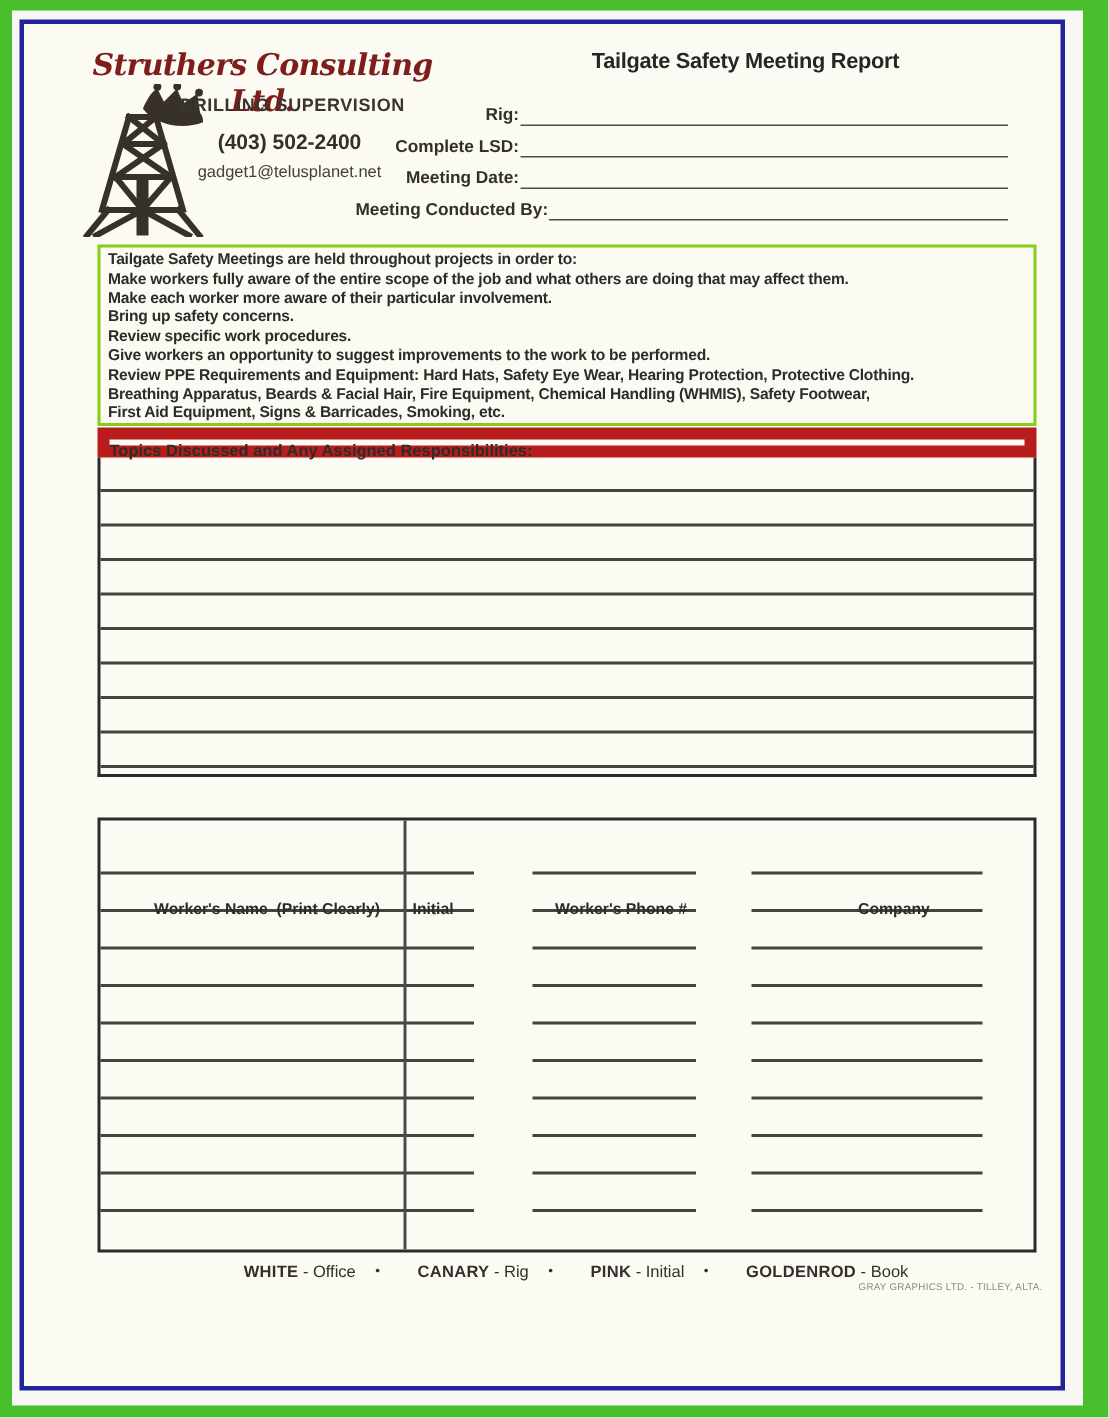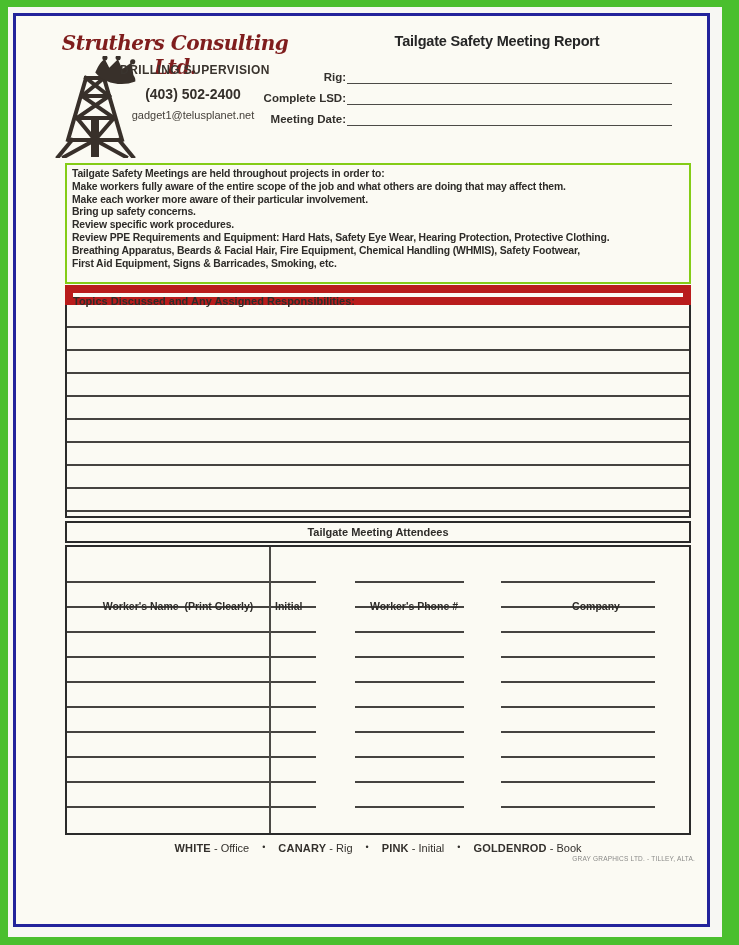--- a/index.html
+++ b/index.html
@@ -111,21 +111,21 @@
   .seg { position:absolute; bottom:0; border-bottom:2px solid #454340; }
   .seg-name    { left:0;     width:249px; }
   .seg-phone   { left:288px; width:109px; }
   .seg-company { left:434px; width:154px; }
   
   .footer {
     position:absolute; left:49px; top:826px; width:626px;
     display:flex; justify-content:center; align-items:center; gap:13px;
     font-size:11px; color:#33302c;
   }
-  .fitem { white-space:pre; }
+  .fitem { white-space:pre;margin-left:12px; }
   .fitem b { font-weight:bold; letter-spacing:0.2px; }
   .bullet { font-size:9px; position:relative; top:-1px; }
   .printer {
     position:absolute; right:12px; top:839px;
     font-size:6.5px; letter-spacing:0.2px; color:#8a8a88;
   }
 </style>
 </head>
 <body>
 
@@ -174,50 +174,52 @@
         <span class="wline"></span>
       </div>
       <div class="meta-row" style="top:73px">
         <span class="mlabel">Complete LSD:</span>
         <span class="wline"></span>
       </div>
       <div class="meta-row" style="top:94px">
         <span class="mlabel">Meeting Date:</span>
         <span class="wline"></span>
       </div>
+      <div class="meta-row" style="top:115px">
+        <span class="mlabel">Meeting Conducted By:</span>
+        <span class="wline"></span>
+      </div>
 
       <div class="purpose-box">
         <div>Tailgate Safety Meetings are held throughout projects in order to:</div>
         <div>Make workers fully aware of the entire scope of the job and what others are doing that may affect them.</div>
         <div>Make each worker more aware of their particular involvement.</div>
         <div>Bring up safety concerns.</div>
         <div>Review specific work procedures.</div>
+        <div>Give workers an opportunity to suggest improvements to the work to be performed.</div>
         <div>Review PPE Requirements and Equipment: Hard Hats, Safety Eye Wear, Hearing Protection, Protective Clothing.</div>
         <div>Breathing Apparatus, Beards &amp; Facial Hair, Fire Equipment, Chemical Handling (WHMIS), Safety Footwear,</div>
         <div>First Aid Equipment, Signs &amp; Barricades, Smoking, etc.</div>
       </div>
 
       <div class="topics-header">
         <span>Topics Discussed and Any Assigned Responsibilities:</span>
       </div>
       <div class="topics-box">
         <div class="topic-row"></div>
       <div class="topic-row"></div>
           <div class="topic-row"></div>
           <div class="topic-row"></div>
           <div class="topic-row"></div>
           <div class="topic-row"></div>
           <div class="topic-row"></div>
           <div class="topic-row"></div>
           <div class="topic-row"></div>
         </div>
 
-      <div class="att-header">
-        <span>Tailgate Meeting Attendees</span>
-      </div>
       <div class="att-table">
         <div class="att-rows">
           <div class="att-row">
             <span class="seg seg-name"></span>
             <span class="seg seg-phone"></span>
             <span class="seg seg-company"></span>
           </div>
         <div class="att-row">
             <span class="seg seg-name"></span>
             <span class="seg seg-phone"></span>

